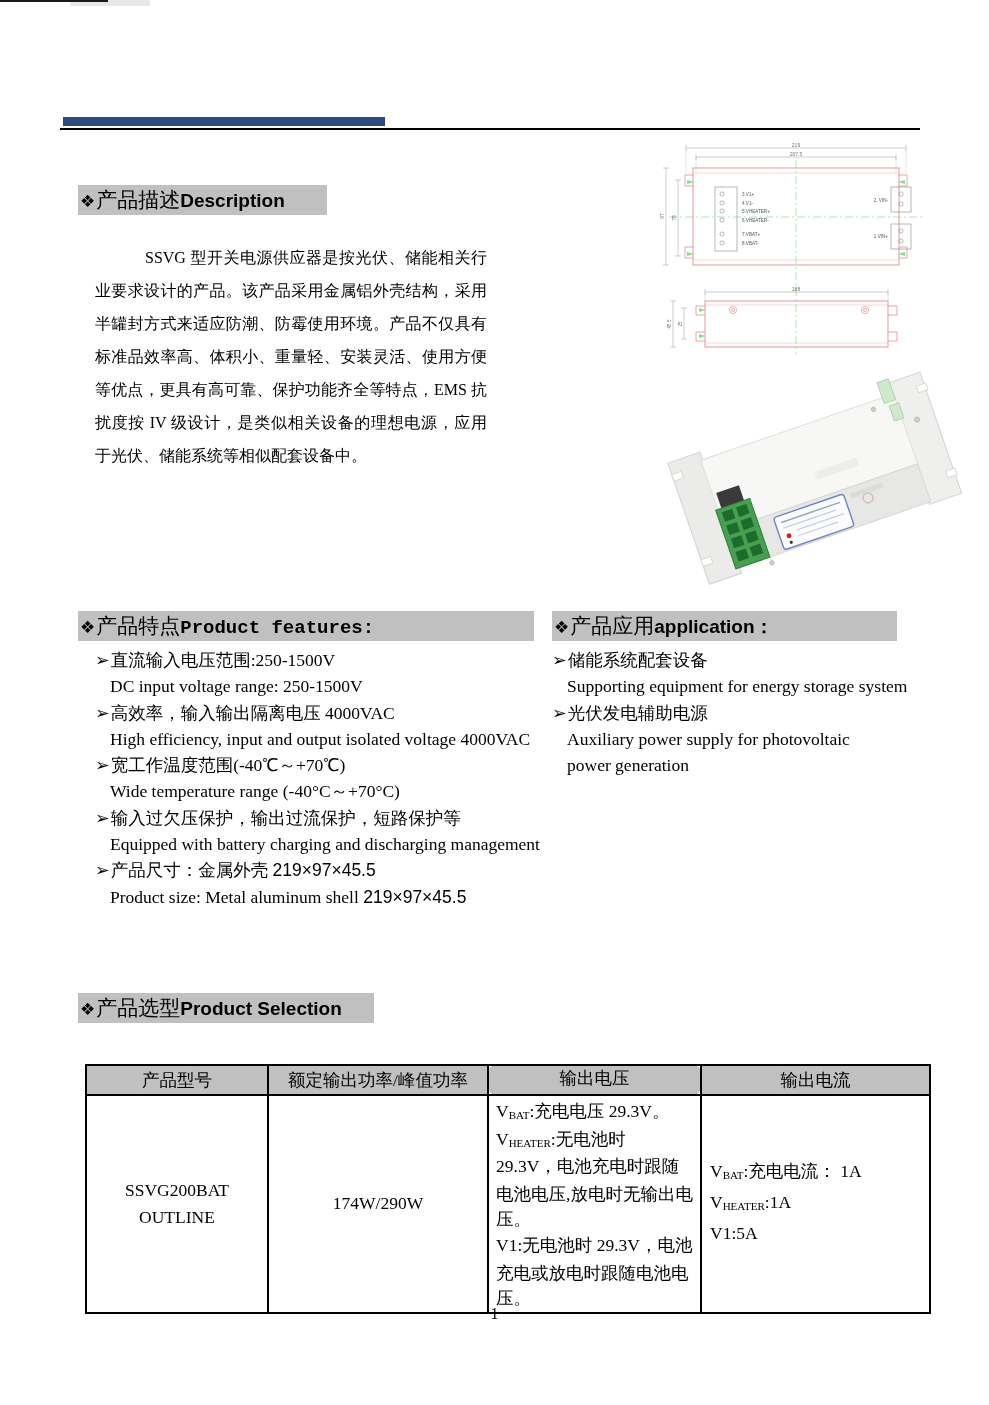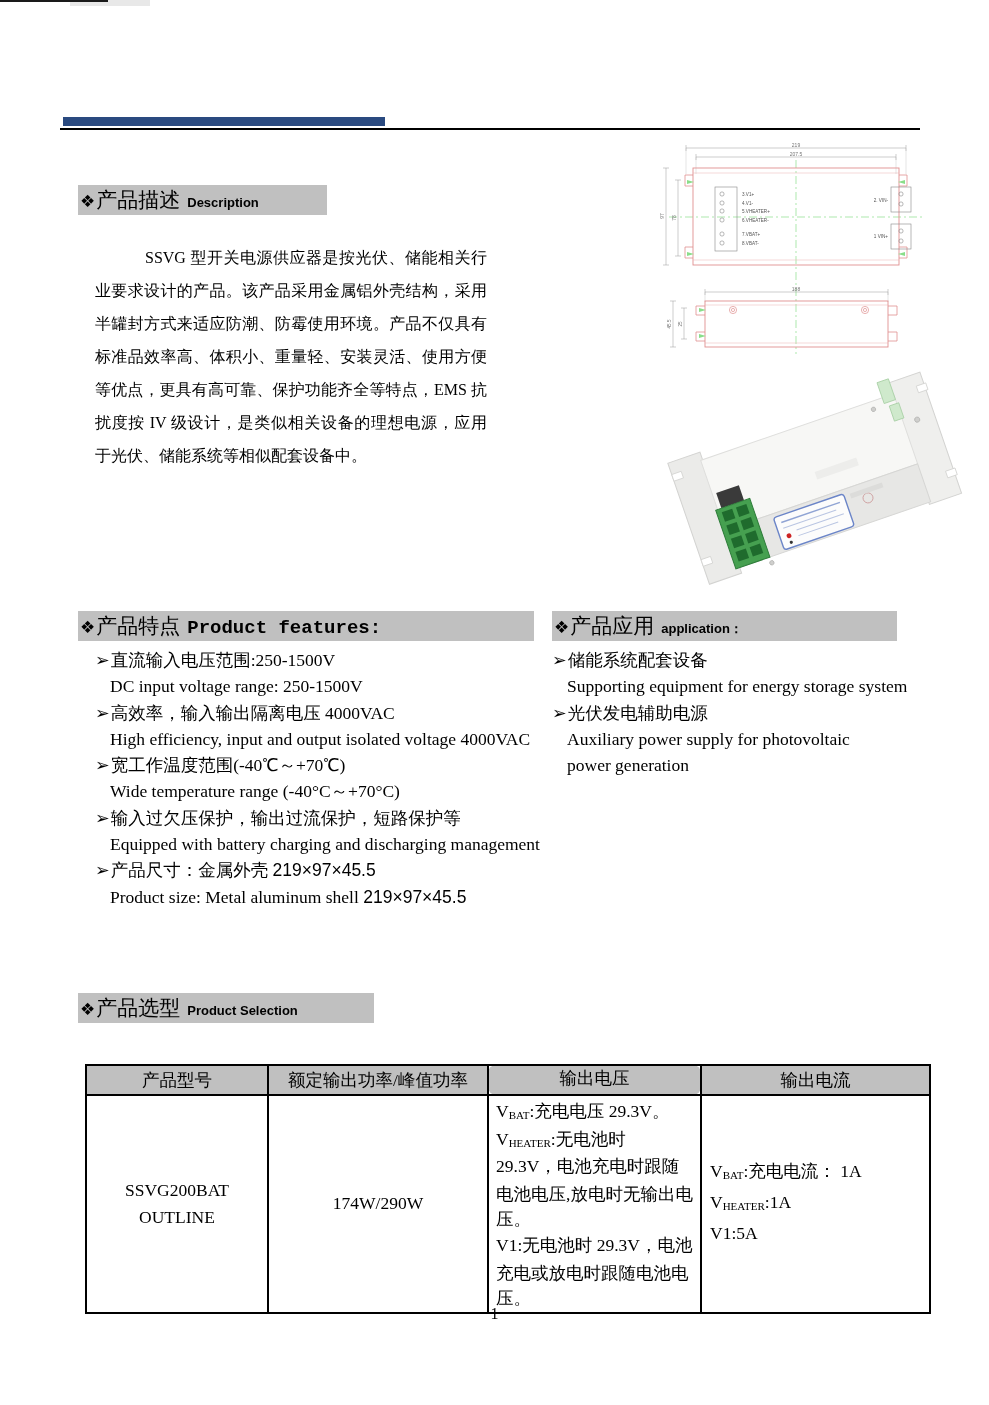--- a/index.html
+++ b/index.html
@@ -13,22 +13,22 @@
   .scan-smudge{position:absolute;left:70px;top:0;width:80px;height:6px;background:#e8e8e8;}
 
   
   .title{position:absolute;left:63px;top:74px;font-size:35px;font-weight:bold;white-space:nowrap;letter-spacing:0.5px;}
   .title-bar{position:absolute;left:63px;top:117px;width:322px;height:9px;background:#2a4a80;}
   .title-rule{position:absolute;left:60px;top:128px;width:860px;height:2.4px;background:#000;}
 
   
   .gray-head{position:absolute;background:#c0c0c0;height:30px;line-height:30px;white-space:nowrap;font-size:21px;padding-left:2px;}
   .gray-head .diamond{font-size:17px;margin-right:1px;}
-  .gray-head .en-sans{font-family:"Liberation Sans",sans-serif;font-weight:bold;font-size:13px;margin-left:7px;}
-  .gray-head .en-mono{font-family:"Liberation Mono",monospace;font-weight:bold;font-size:19px;margin-left:7px;}
+  .gray-head .en-sans{font-family:"Liberation Sans",sans-serif;font-weight:bold;font-size:19px;}
+  .gray-head .en-mono{font-family:"Liberation Mono",monospace;font-weight:bold;font-size:19px;}
   .h-desc{left:78px;top:185px;width:247px;}
   .h-feat{left:78px;top:611px;width:454px;}
   .h-app{left:552px;top:611px;width:343px;}
   .h-sel{left:78px;top:993px;width:294px;}
 
   
   .desc-body{
     position:absolute;left:95px;top:241px;width:392px;
     font-size:16px;line-height:33px;text-align:justify;text-indent:50px;
   }

